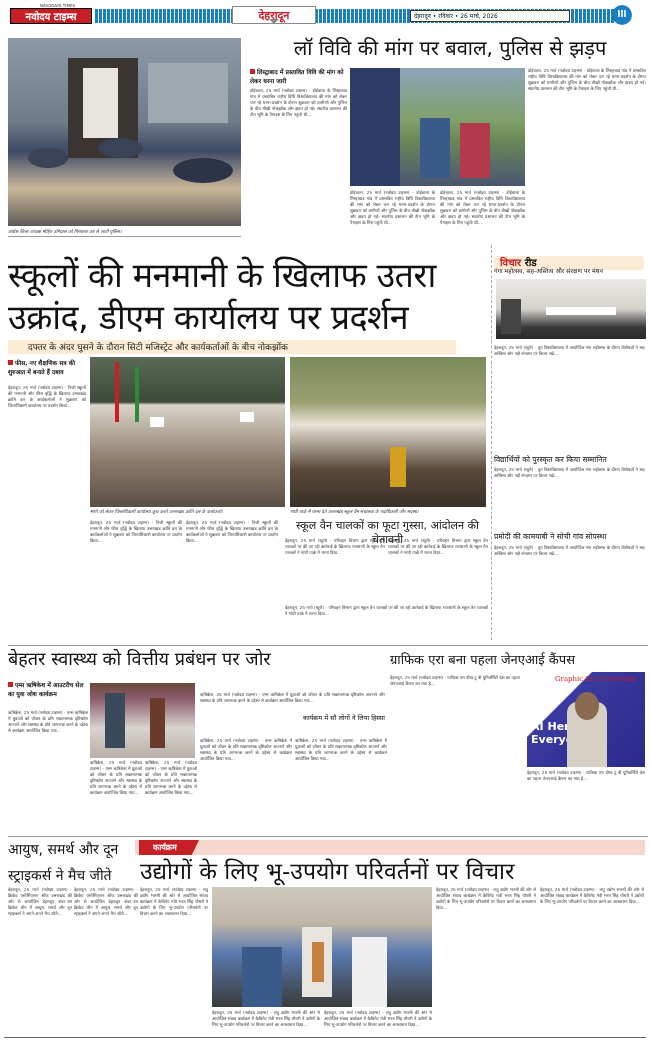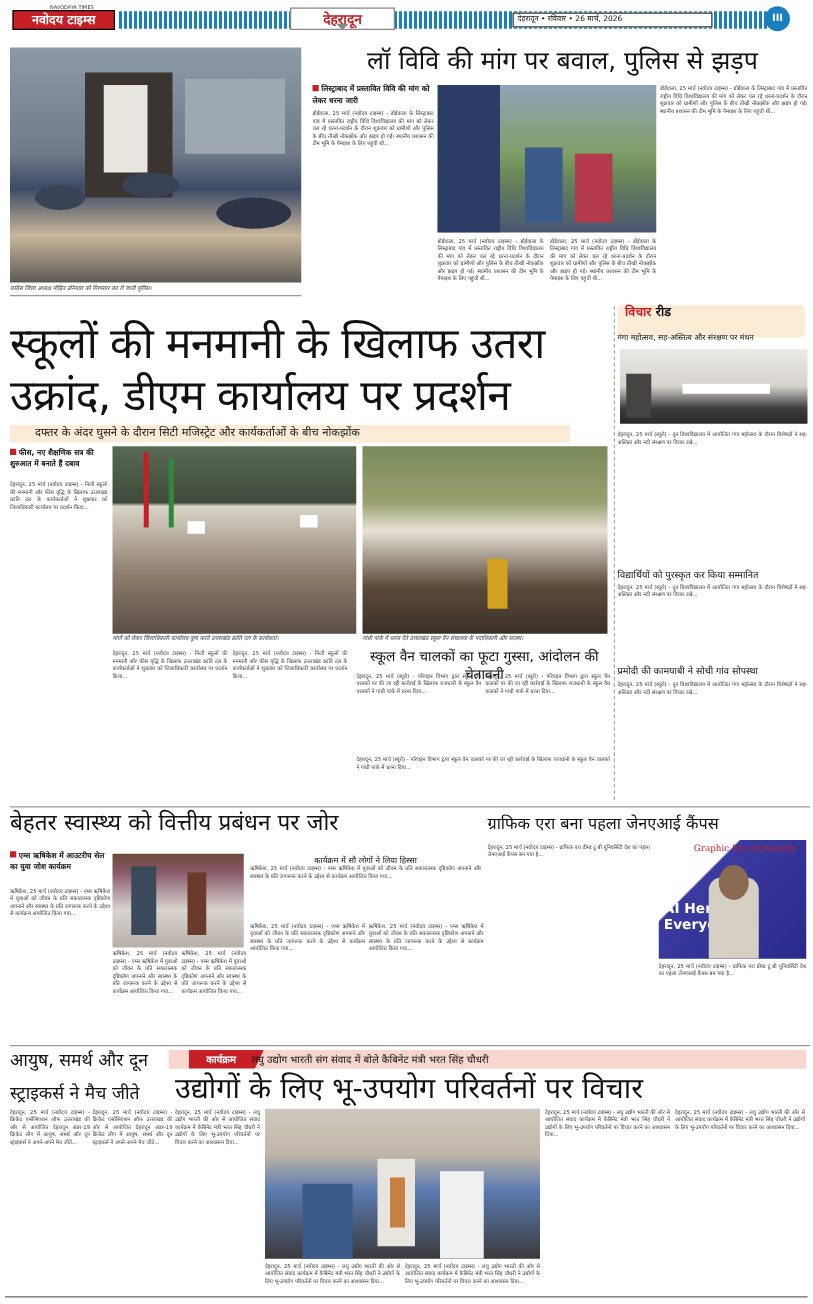--- a/index.html
+++ b/index.html
@@ -80,21 +80,21 @@
 <div class="abs txt" style="left:90px;top:520px;width:92px;height:115px">देहरादून, 25 मार्च (नवोदय टाइम्स) - निजी स्कूलों की मनमानी और फीस वृद्धि के खिलाफ उत्तराखंड क्रांति दल के कार्यकर्ताओं ने शुक्रवार को जिलाधिकारी कार्यालय पर प्रदर्शन किया...</div>
 <div class="abs txt" style="left:186px;top:520px;width:92px;height:115px">देहरादून, 25 मार्च (नवोदय टाइम्स) - निजी स्कूलों की मनमानी और फीस वृद्धि के खिलाफ उत्तराखंड क्रांति दल के कार्यकर्ताओं ने शुक्रवार को जिलाधिकारी कार्यालय पर प्रदर्शन किया...</div>
 
 <div class="abs h1" style="left:285px;top:519px;width:205px;font-size:11px;line-height:14px;text-align:center">स्कूल वैन चालकों का फूटा गुस्सा, आंदोलन की चेतावनी</div>
 <div class="abs txt" style="left:285px;top:538px;width:100px;height:60px">देहरादून, 25 मार्च (ब्यूरो) - परिवहन विभाग द्वारा स्कूल वैन चालकों पर की जा रही कार्रवाई के खिलाफ राजधानी के स्कूल वैन चालकों ने गांधी पार्क में धरना दिया...</div>
 <div class="abs txt" style="left:388px;top:538px;width:100px;height:60px">देहरादून, 25 मार्च (ब्यूरो) - परिवहन विभाग द्वारा स्कूल वैन चालकों पर की जा रही कार्रवाई के खिलाफ राजधानी के स्कूल वैन चालकों ने गांधी पार्क में धरना दिया...</div>
 <div class="abs txt" style="left:285px;top:605px;width:203px;height:30px">देहरादून, 25 मार्च (ब्यूरो) - परिवहन विभाग द्वारा स्कूल वैन चालकों पर की जा रही कार्रवाई के खिलाफ राजधानी के स्कूल वैन चालकों ने गांधी पार्क में धरना दिया...</div>
 
 <div class="abs vrule" style="left:491px;top:245px;height:395px"></div>
 
-<div class="abs" style="left:494px;top:244px;width:150px;height:26px;background:#fcebd5;border-radius:4px;padding-left:6px;font-size:10px;font-weight:bold;line-height:14px">
+<div class="abs" style="left:494px;top:256px;width:150px;height:14px;background:#fcebd5;border-radius:4px;padding-left:6px;font-size:10px;font-weight:bold;line-height:14px">
   <span style="color:#c62026">विचार</span>
   <span>रीड</span>
 </div>
 <div class="abs h1" style="left:494px;top:266px;width:152px;font-size:6.2px;line-height:9px">गंगा महोत्सव, सह-अस्तित्व और संरक्षण पर मंथन</div>
 <div class="abs photo" style="left:496px;top:279px;width:150px;height:60px;background:linear-gradient(180deg,#eceae6 0%,#d5d2cc 50%,#3a3a3a 80%,#2a2a2a 100%)">
   <div class="abs" style="left:5px;top:20px;width:20px;height:35px;background:#444"></div>
   <div class="abs" style="left:50px;top:28px;width:70px;height:8px;background:#fff"></div>
 </div>
 <div class="abs txt" style="left:494px;top:345px;width:152px;height:108px">देहरादून, 25 मार्च (ब्यूरो) - दून विश्वविद्यालय में आयोजित गंगा महोत्सव के दौरान विशेषज्ञों ने सह-अस्तित्व और नदी संरक्षण पर विचार रखे...</div>
 <div class="abs h1" style="left:494px;top:455px;width:152px;font-size:7.5px;line-height:10px">विद्यार्थियों को पुरस्कृत कर किया सम्मानित</div>
@@ -106,21 +106,21 @@
 
 <div class="abs h1" style="left:8px;top:650px;width:400px;font-size:18px">बेहतर स्वास्थ्य को वित्तीय प्रबंधन पर जोर</div>
 <div class="abs kicker" style="left:8px;top:680px;width:80px;font-size:6px;line-height:9px">एम्स ऋषिकेश में आउटरीच सेल का युवा जोश कार्यक्रम</div>
 <div class="abs txt" style="left:8px;top:710px;width:80px;height:120px">ऋषिकेश, 25 मार्च (नवोदय टाइम्स) - एम्स ऋषिकेश में युवाओं को जीवन के प्रति सकारात्मक दृष्टिकोण अपनाने और स्वास्थ्य के प्रति जागरूक करने के उद्देश्य से कार्यक्रम आयोजित किया गया...</div>
 <div class="abs photo" style="left:90px;top:683px;width:105px;height:75px;background:linear-gradient(180deg,#6a4a3a 0%,#8a5a6a 20%,#d8d4cf 60%,#b8b0a8 100%)">
   <div class="abs" style="left:15px;top:10px;width:20px;height:55px;background:#3a4a5a"></div>
   <div class="abs" style="left:60px;top:15px;width:15px;height:50px;background:#6a3a2a"></div>
 </div>
 <div class="abs txt" style="left:90px;top:760px;width:52px;height:72px">ऋषिकेश, 25 मार्च (नवोदय टाइम्स) - एम्स ऋषिकेश में युवाओं को जीवन के प्रति सकारात्मक दृष्टिकोण अपनाने और स्वास्थ्य के प्रति जागरूक करने के उद्देश्य से कार्यक्रम आयोजित किया गया...</div>
 <div class="abs txt" style="left:145px;top:760px;width:52px;height:72px">ऋषिकेश, 25 मार्च (नवोदय टाइम्स) - एम्स ऋषिकेश में युवाओं को जीवन के प्रति सकारात्मक दृष्टिकोण अपनाने और स्वास्थ्य के प्रति जागरूक करने के उद्देश्य से कार्यक्रम आयोजित किया गया...</div>
-<div class="abs h1" style="left:200px;top:685px;width:185px;font-size:6.5px;text-align:center">कार्यक्रम में सौ लोगों ने लिया हिस्सा</div>
+<div class="abs h1" style="left:200px;top:715px;width:185px;font-size:6.5px;text-align:right">कार्यक्रम में सौ लोगों ने लिया हिस्सा</div>
 <div class="abs txt" style="left:200px;top:692px;width:185px;height:40px">ऋषिकेश, 25 मार्च (नवोदय टाइम्स) - एम्स ऋषिकेश में युवाओं को जीवन के प्रति सकारात्मक दृष्टिकोण अपनाने और स्वास्थ्य के प्रति जागरूक करने के उद्देश्य से कार्यक्रम आयोजित किया गया...</div>
 <div class="abs txt" style="left:200px;top:738px;width:92px;height:95px">ऋषिकेश, 25 मार्च (नवोदय टाइम्स) - एम्स ऋषिकेश में युवाओं को जीवन के प्रति सकारात्मक दृष्टिकोण अपनाने और स्वास्थ्य के प्रति जागरूक करने के उद्देश्य से कार्यक्रम आयोजित किया गया...</div>
 <div class="abs txt" style="left:295px;top:738px;width:92px;height:95px">ऋषिकेश, 25 मार्च (नवोदय टाइम्स) - एम्स ऋषिकेश में युवाओं को जीवन के प्रति सकारात्मक दृष्टिकोण अपनाने और स्वास्थ्य के प्रति जागरूक करने के उद्देश्य से कार्यक्रम आयोजित किया गया...</div>
 
 <div class="abs h1" style="left:390px;top:653px;width:258px;font-size:13px;font-weight:normal">ग्राफिक एरा बना पहला जेनएआई कैंपस</div>
 <div class="abs txt" style="left:390px;top:675px;width:130px;height:158px">देहरादून, 25 मार्च (नवोदय टाइम्स) - ग्राफिक एरा डीम्ड टू बी यूनिवर्सिटी देश का पहला जेनएआई कैंपस बन गया है...</div>
 <div class="abs photo" style="left:527px;top:672px;width:118px;height:95px;background:linear-gradient(135deg,#fff 0%,#fff 30%,#3a3aa0 31%,#2a2a8a 100%)">
   <div class="abs" style="left:28px;top:3px;width:88px;font-size:7px;color:#c62026;font-family:'DejaVu Serif',serif;line-height:8px">Graphic Era University</div>
   <div class="abs" style="left:4px;top:48px;width:112px;font-size:11px;color:#fff;font-weight:bold;line-height:13px">AI Here. For Everyone.</div>
   <div class="abs" style="left:40px;top:30px;width:40px;height:65px;background:#d6cfc4;border-radius:10px 10px 0 0"></div>
@@ -129,22 +129,21 @@
 <div class="abs txt" style="left:527px;top:770px;width:118px;height:63px">देहरादून, 25 मार्च (नवोदय टाइम्स) - ग्राफिक एरा डीम्ड टू बी यूनिवर्सिटी देश का पहला जेनएआई कैंपस बन गया है...</div>
 
 <div class="abs rule" style="left:8px;top:836px;width:640px"></div>
 
 <div class="abs h1" style="left:8px;top:840px;width:128px;font-size:14px;line-height:18px">आयुष, समर्थ और दून</div>
 <div class="abs h1" style="left:8px;top:866px;width:128px;font-size:14px;line-height:18px">स्ट्राइकर्स ने मैच जीते</div>
 <div class="abs txt" style="left:8px;top:887px;width:64px;height:145px">देहरादून, 25 मार्च (नवोदय टाइम्स) - क्रिकेट एसोसिएशन ऑफ उत्तराखंड की ओर से आयोजित देहरादून अंडर-19 क्रिकेट लीग में आयुष, समर्थ और दून स्ट्राइकर्स ने अपने-अपने मैच जीते...</div>
 <div class="abs txt" style="left:74px;top:887px;width:64px;height:145px">देहरादून, 25 मार्च (नवोदय टाइम्स) - क्रिकेट एसोसिएशन ऑफ उत्तराखंड की ओर से आयोजित देहरादून अंडर-19 क्रिकेट लीग में आयुष, समर्थ और दून स्ट्राइकर्स ने अपने-अपने मैच जीते...</div>
 
 <div class="abs" style="left:135px;top:840px;width:510px;height:15px;background:#f6d6cf">
-  <div class="abs" style="left:16px;top:0;width:60px;height:15px;background:#c62026;color:#fff;font-size:8px;font-weight:bold;line-height:15px;padding-left:14px;clip-path:polygon(0 0,100% 0,88% 100%,0 100%)">कार्यक्रम</div>
-  <div class="abs" style="left:66px;top:0;width:440px;font-size:8px;line-height:15px">लघु उद्योग भारती संग संवाद में बोले कैबिनेट मंत्री भरत सिंह चौधरी</div>
+  <div class="abs" style="left:4px;top:0;width:60px;height:15px;background:#c62026;color:#fff;font-size:8px;font-weight:bold;line-height:15px;padding-left:14px;clip-path:polygon(0 0,100% 0,88% 100%,0 100%)">कार्यक्रम</div>
 </div>
 <div class="abs h1" style="left:140px;top:860px;width:508px;font-size:23px;font-weight:normal">उद्योगों के लिए भू-उपयोग परिवर्तनों पर विचार</div>
 <div class="abs txt" style="left:140px;top:887px;width:68px;height:145px">देहरादून, 25 मार्च (नवोदय टाइम्स) - लघु उद्योग भारती की ओर से आयोजित संवाद कार्यक्रम में कैबिनेट मंत्री भरत सिंह चौधरी ने उद्योगों के लिए भू-उपयोग परिवर्तनों पर विचार करने का आश्वासन दिया...</div>
 <div class="abs photo" style="left:212px;top:887px;width:220px;height:120px;background:linear-gradient(180deg,#cfc8bd 0%,#bfb6a8 30%,#5a7ab0 55%,#3a3a3a 100%)">
   <div class="abs" style="left:30px;top:60px;width:40px;height:60px;background:#3a5a8a"></div>
   <div class="abs" style="left:90px;top:40px;width:30px;height:70px;background:#e8e4de"></div>
   <div class="abs" style="left:100px;top:55px;width:12px;height:40px;background:#c68040"></div>
   <div class="abs" style="left:140px;top:50px;width:35px;height:70px;background:#f0f0f0"></div>
 </div>
 <div class="abs txt" style="left:212px;top:1010px;width:108px;height:24px">देहरादून, 25 मार्च (नवोदय टाइम्स) - लघु उद्योग भारती की ओर से आयोजित संवाद कार्यक्रम में कैबिनेट मंत्री भरत सिंह चौधरी ने उद्योगों के लिए भू-उपयोग परिवर्तनों पर विचार करने का आश्वासन दिया...</div>

